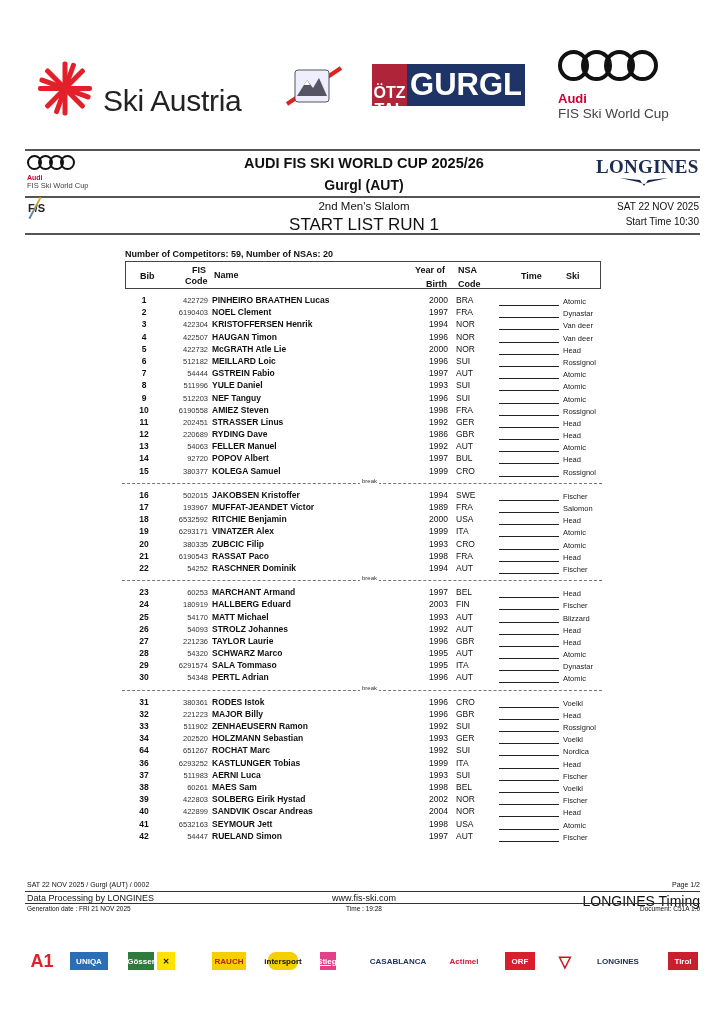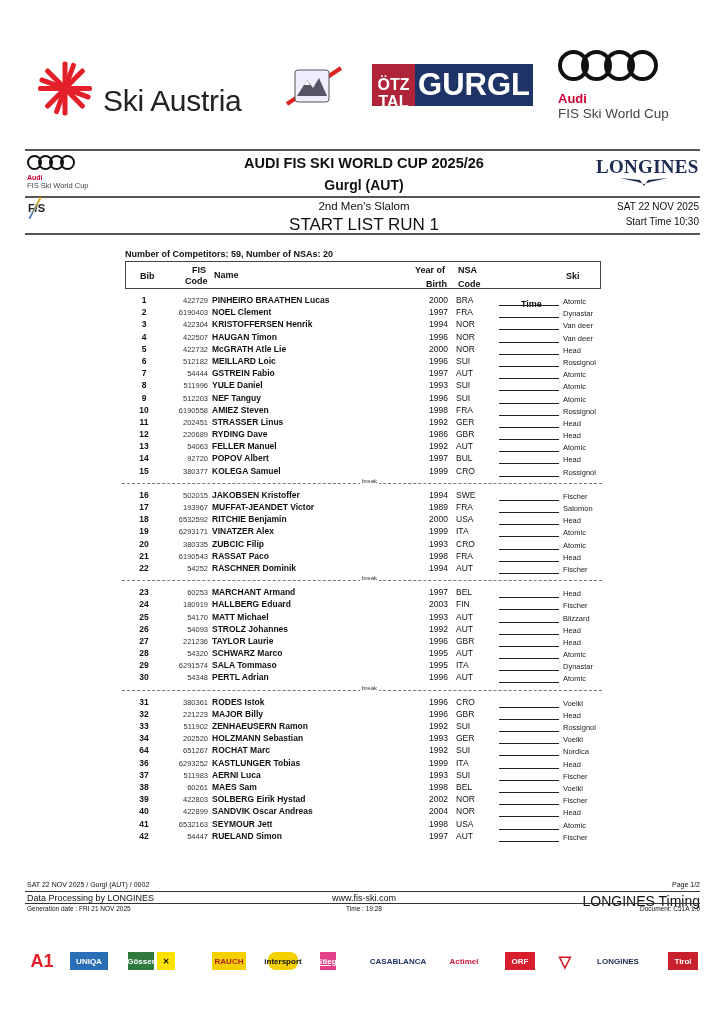--- a/index.html
+++ b/index.html
@@ -5,21 +5,21 @@
   html,body{margin:0;padding:0;background:#fff;}
   body{width:728px;height:1024px;position:relative;overflow:hidden;font-family:"Liberation Sans",sans-serif;color:#111;}
   .abs{position:absolute;}
   
   .ski-austria{left:35px;top:58px;display:flex;align-items:flex-end;}
   .ski-austria .mark{width:60px;height:60px;position:relative;}
   .ski-austria .mark i{position:absolute;background:#e3202a;height:5px;width:54px;left:3px;top:28px;border-radius:2px;}
   .ski-austria .txt{font-size:30px;color:#222;margin-left:8px;letter-spacing:-0.3px;}
   .skiclub{left:285px;top:66px;width:58px;height:40px;}
   .oetztal{left:372px;top:64px;display:flex;height:42px;}
-  .oetztal .o1{background:#b0243a;color:#fff;width:43px;font-weight:bold;font-size:16px;line-height:17px;text-align:center;padding-top:12px;box-sizing:border-box;}
+  .oetztal .o1{background:#b0243a;color:#fff;width:35px;font-weight:bold;font-size:16px;line-height:17px;text-align:center;padding-top:20px;box-sizing:border-box;}
   .oetztal .o2{background:#1f3466;color:#fff;width:118px;font-weight:bold;font-size:31px;line-height:42px;text-align:center;}
   .audi-top{left:558px;top:50px;}
   .rings{display:flex;}
   .rings span{border:4px solid #111;border-radius:50%;margin-right:-8px;box-sizing:border-box;}
   .audi-top .rings span{width:31px;height:31px;}
   .audi-top .a1{color:#cc0033;font-size:13px;font-weight:bold;margin-top:10px;}
   .audi-top .a2{color:#444;font-size:13.5px;}
   
   .hr{position:absolute;left:25px;width:675px;background:#555;}
   .hdr-rings span{width:15px;height:15px;border-width:2px;margin-right:-4px;}
@@ -135,21 +135,21 @@
 <div class="abs ncomp">Number of Competitors: 59,  Number of NSAs: 20</div>
 <div class="abs thead">
   <div style="left:14px;top:9px;">Bib</div>
   <div style="left:66px;top:3px;">FIS</div>
   <div style="left:59px;top:14px;">Code</div>
   <div style="left:88px;top:8px;">Name</div>
   <div style="left:289px;top:3px;">Year of</div>
   <div style="left:300px;top:17px;">Birth</div>
   <div style="left:332px;top:3px;">NSA</div>
   <div style="left:332px;top:17px;">Code</div>
-  <div style="left:395px;top:9px;margin-top:28px;">Time</div>
+  <div style="left:395px;top:9px;">Time</div>
   <div style="left:440px;top:9px;">Ski</div>
 </div>
 
 <div class="abs rows" id="rows">
     <div class="row">
       <span class="bib">1</span>
       <span class="code">422729</span>
       <span class="name">PINHEIRO BRAATHEN Lucas</span>
       <span class="yob">2000</span>
       <span class="nsa">BRA</span>

